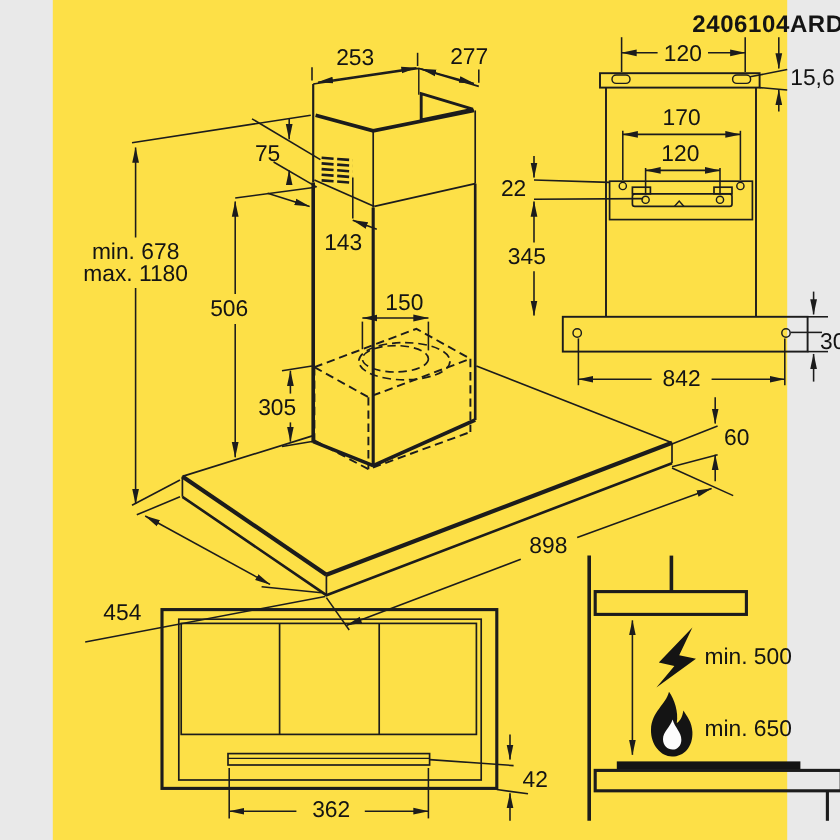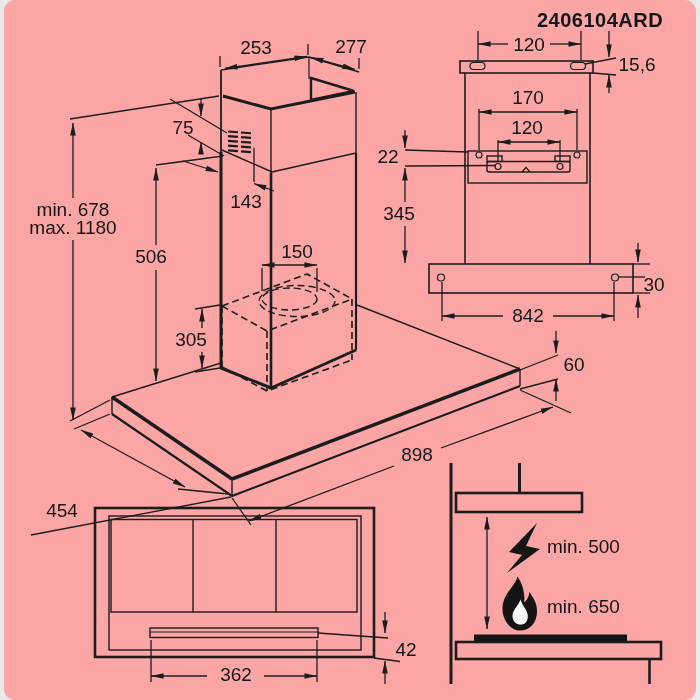--- a/index.html
+++ b/index.html
@@ -1,19 +1,18 @@
 <!DOCTYPE html>
 <html><head>
 <meta charset="utf-8">
 <style>
   html,body{margin:0;padding:0;background:#e9e9e9;}
   .sheet{
-    width:692px;height:700px;background:#fca5a5;position:relative;margin:0 auto;
+    width:612px;height:700px;background:#fde047;position:relative;margin:0 auto;
     font-family:"Liberation Sans", sans-serif;
-    border-radius:11px;
   }
   svg{display:block}
   text{
     font-family:"Liberation Sans", sans-serif;
     fill:#141414;font-size:19px;
   }
   .model{font-size:20px;font-weight:600;letter-spacing:0.5px;}
   .s{stroke:#1c1c1c;fill:none;}
   .w1{stroke-width:1;}
   .w12{stroke-width:1.2;}

